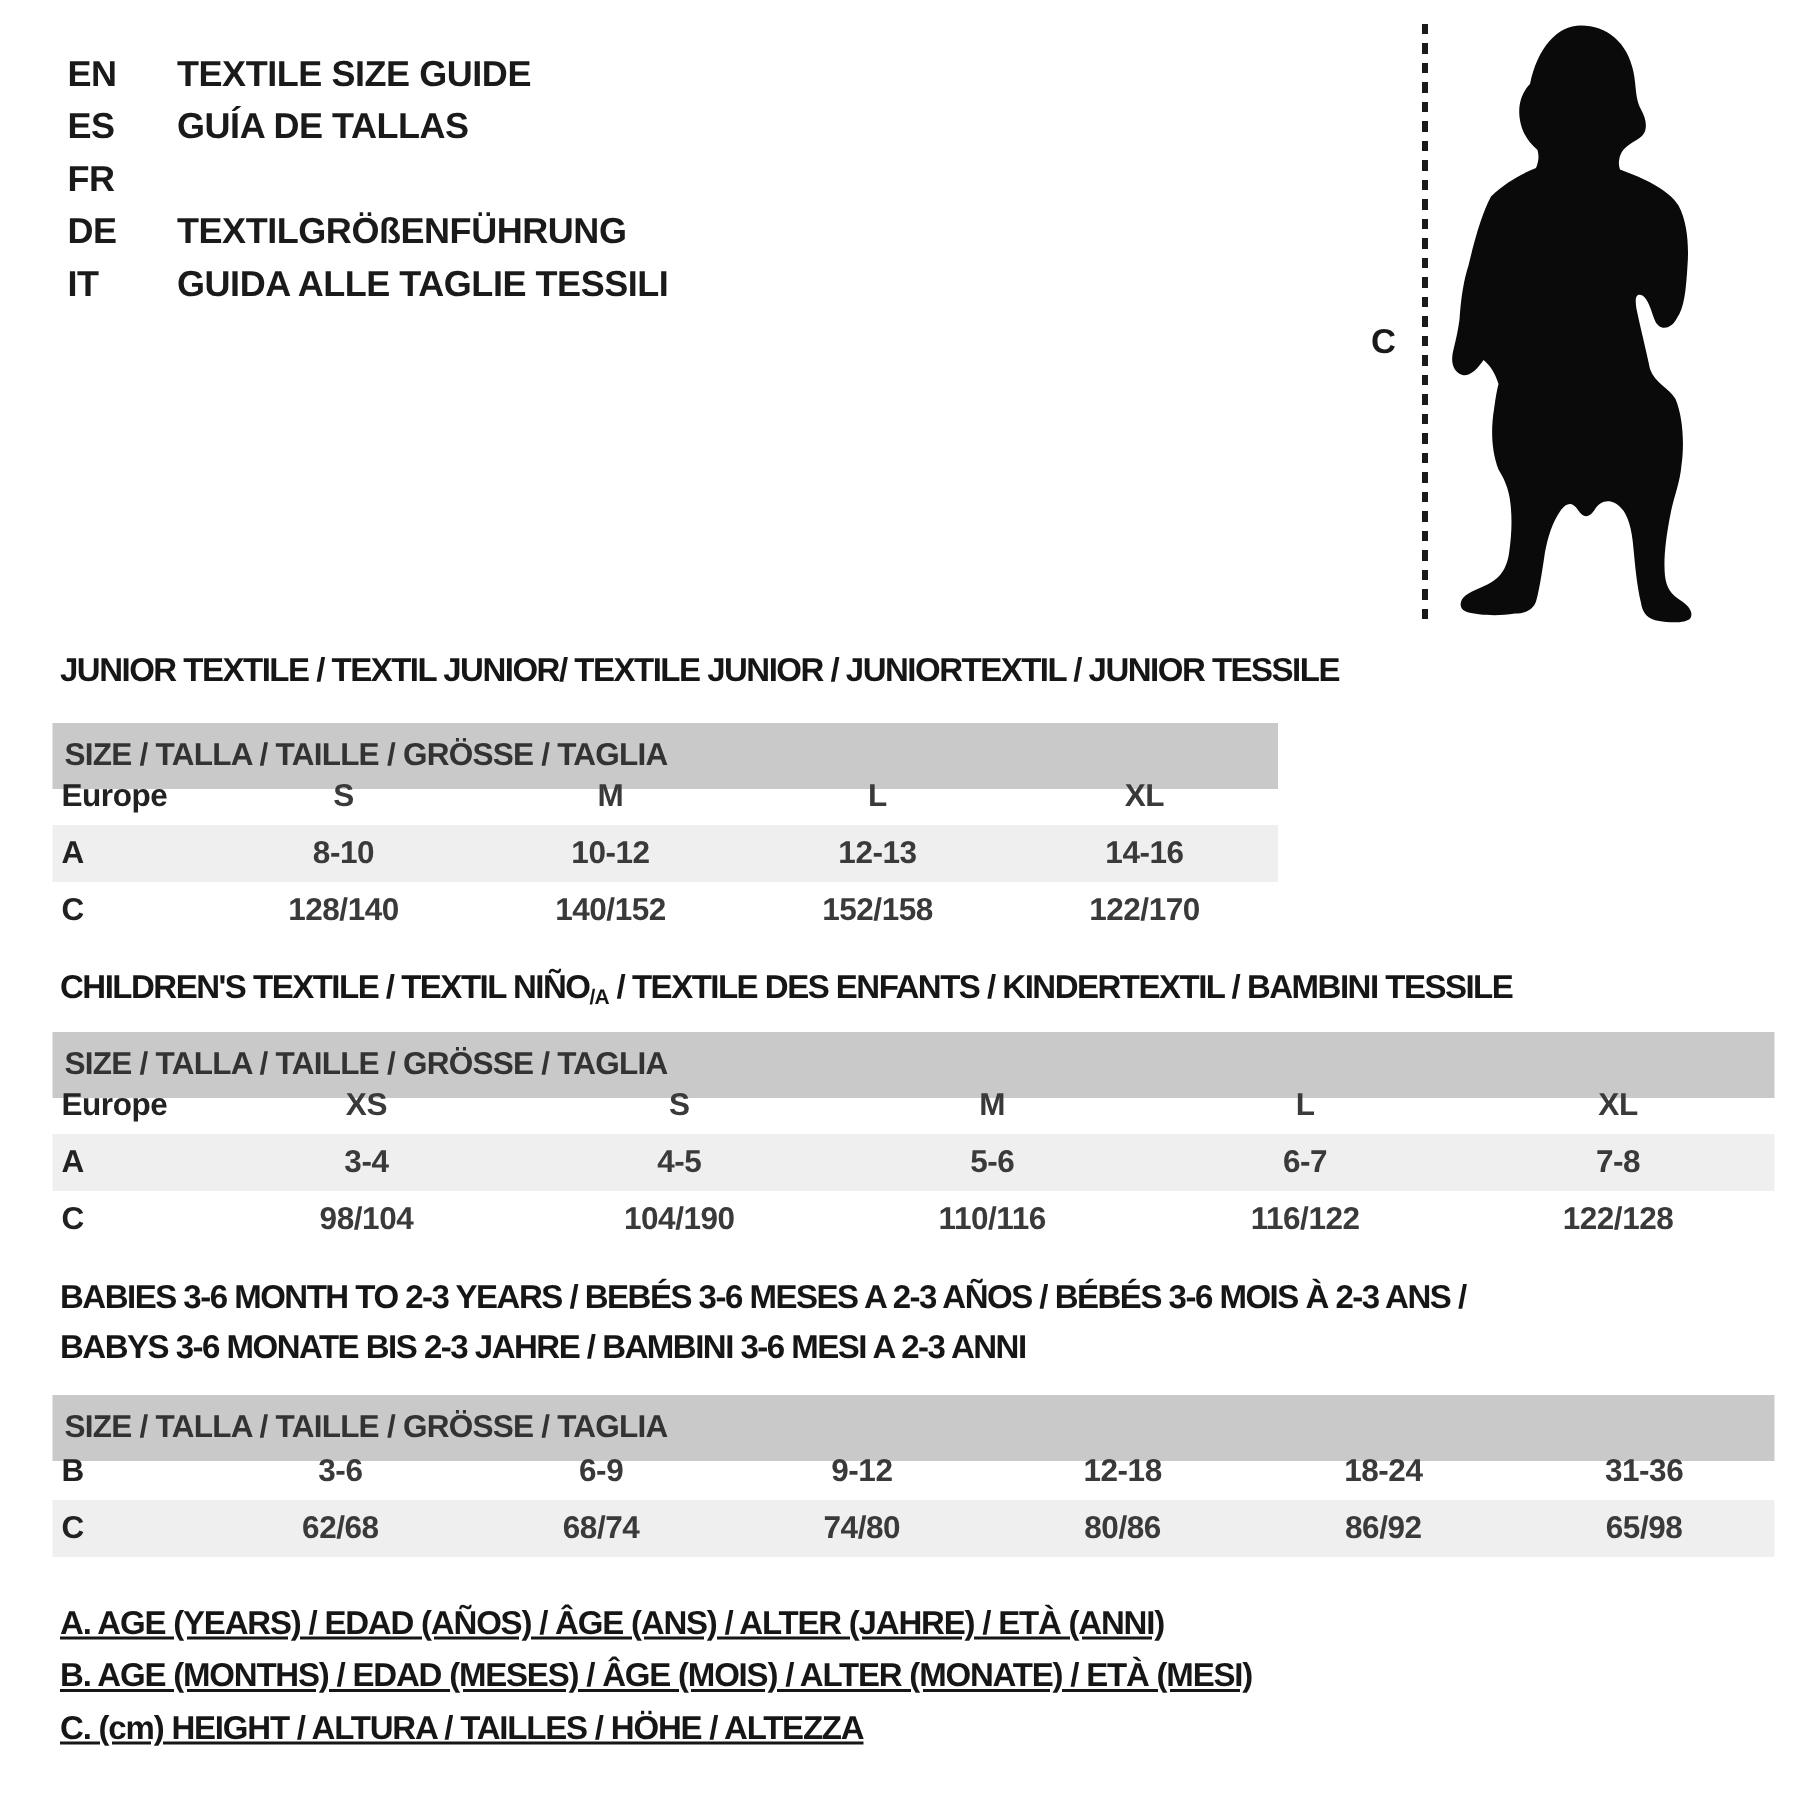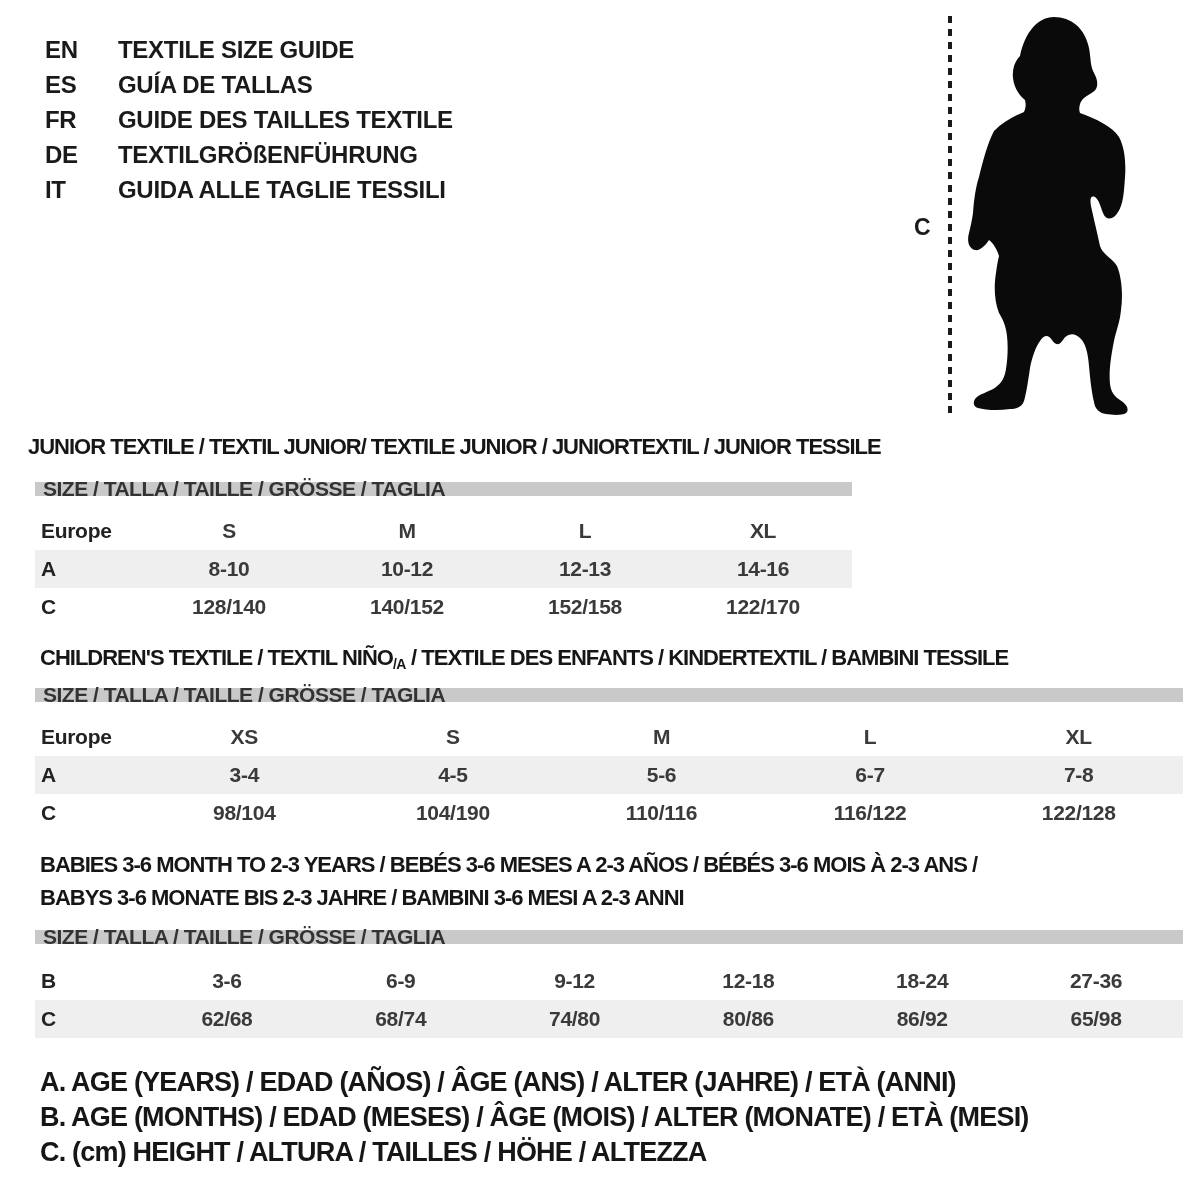--- a/index.html
+++ b/index.html
@@ -22,51 +22,50 @@
     background:repeating-linear-gradient(to bottom, #1a1a1a 0 7px, transparent 7px 13px);
   }
   .c-label { left:914px; top:214px; font-size:23px; }
 
   
   .sec-title { font-size:22px; letter-spacing:-1px; white-space:nowrap; color:#161616; }
   .sub { font-size:14px; vertical-align:-4px; letter-spacing:-0.5px; }
 
   
   .band {
-    background:#c9c9c9; height:14px; display:flex; align-items:center;
+    background:#c9c9c9; height:44px; display:flex; align-items:center;
     padding-left:8px; box-sizing:border-box; font-size:21px; letter-spacing:-0.5px; color:#333333;
   }
 
   
   .tbl { font-size:21px; }
   .trow { display:flex; align-items:center; height:38px; }
   .trow.shaded { background:#efefef; }
   .tlabel { width:105px; padding-left:6px; box-sizing:border-box; color:#222222; letter-spacing:-0.3px; }
   .tcell { flex:1; text-align:center; color:#3a3a3a; letter-spacing:-0.3px; }
 
   
-  .legend-line { font-size:27px; letter-spacing:-0.8px; white-space:nowrap; line-height:24px; color:#161616; }
+  .legend-line { font-size:22px; letter-spacing:-0.8px; white-space:nowrap; line-height:24px; color:#161616;text-decoration:underline; }
 </style>
 </head>
 <body>
 
 <div class="page">
 
   <div class="abs lang-block">
     <div class="lang-row">
       <span class="lang-code">EN</span>
       <span class="nowrap">TEXTILE SIZE GUIDE</span>
     </div>
     <div class="lang-row">
       <span class="lang-code">ES</span>
       <span class="nowrap">GUÍA DE TALLAS</span>
     </div>
     <div class="lang-row">
       <span class="lang-code">FR</span>
-      <span class="nowrap">GUIDE DES TAILLES TEXTILE</span>
     </div>
     <div class="lang-row">
       <span class="lang-code">DE</span>
       <span class="nowrap">TEXTILGRÖßENFÜHRUNG</span>
     </div>
     <div class="lang-row">
       <span class="lang-code">IT</span>
       <span class="nowrap">GUIDA ALLE TAGLIE TESSILI</span>
     </div>
   </div>
@@ -86,21 +85,21 @@
       C 85 320 81 321 77 327 C 72 334 69 344 67 354 C 65 368 63 380 61 387
       C 59 393 53 395 47 395 C 35 397 22 396 15 394 C 9 392 10 386 14 383
       C 19 379 28 377 33 373 C 39 369 42 362 43 355 C 45 342 45 331 44 322
       C 43 311 39 304 36 299 C 31 286 31 271 33 259 C 34 251 35 246 36 242
       C 34 235 30 229 26 226 C 22 232 17 237 12 236 C 5 234 4 226 6 219
       C 8 211 9 206 10 199 C 11 184 13 172 16 163 C 20 146 25 128 31 117
       C 40 108 51 102 61 98 C 63 93 63 90 62 86 C 55 80 51 73 50 64
       C 49 55 52 47 57 42 C 62 18 75 3 91 3 Z"></path>
   </svg>
 
-  <div class="abs sec-title" style="left:28px; top:434px;">JUNIOR TEXTILE / TEXTIL JUNIOR/ TEXTILE JUNIOR / JUNIORTEXTIL / JUNIOR TESSILE</div>
+  <div class="abs sec-title" style="left:40px; top:434px;">JUNIOR TEXTILE / TEXTIL JUNIOR/ TEXTILE JUNIOR / JUNIORTEXTIL / JUNIOR TESSILE</div>
   <div class="abs band" style="left:35px; top:482px; width:817px;">
     <span class="nowrap">SIZE / TALLA / TAILLE / GRÖSSE / TAGLIA</span>
   </div>
   <div class="abs tbl" style="left:35px; top:512px; width:817px;">
     <div class="trow">
       <div class="tlabel">Europe</div>
       <div class="tcell">S</div>
       <div class="tcell">M</div>
       <div class="tcell">L</div>
       <div class="tcell">XL</div>
@@ -160,21 +159,21 @@
     <span class="nowrap">SIZE / TALLA / TAILLE / GRÖSSE / TAGLIA</span>
   </div>
   <div class="abs tbl" style="left:35px; top:962px; width:1148px;">
     <div class="trow">
       <div class="tlabel">B</div>
       <div class="tcell">3-6</div>
       <div class="tcell">6-9</div>
       <div class="tcell">9-12</div>
       <div class="tcell">12-18</div>
       <div class="tcell">18-24</div>
-      <div class="tcell">27-36</div>
+      <div class="tcell">31-36</div>
     </div>
     <div class="trow shaded">
       <div class="tlabel">C</div>
       <div class="tcell">62/68</div>
       <div class="tcell">68/74</div>
       <div class="tcell">74/80</div>
       <div class="tcell">80/86</div>
       <div class="tcell">86/92</div>
       <div class="tcell">65/98</div>
     </div>

